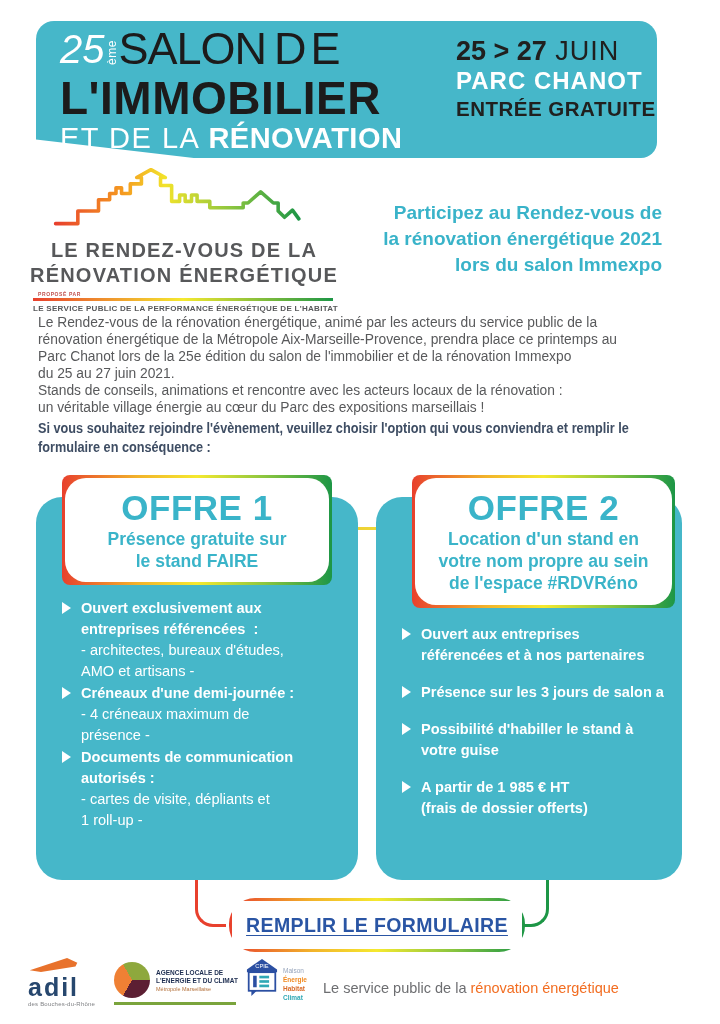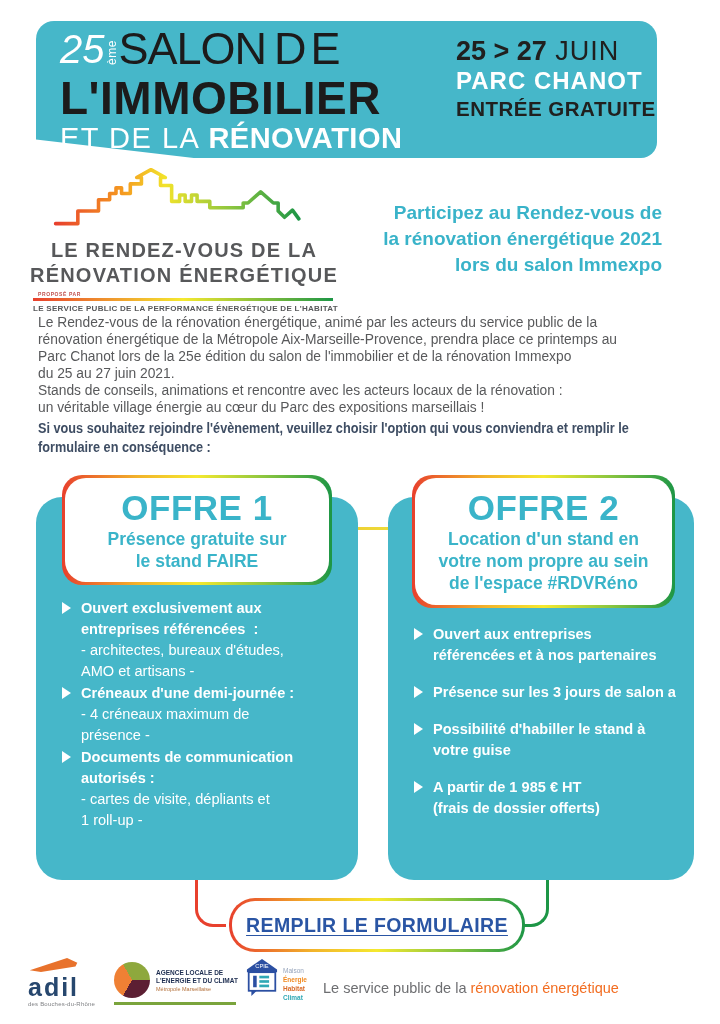--- a/index.html
+++ b/index.html
@@ -42,22 +42,22 @@
   
   .headline{position:absolute;left:340px;top:200px;width:322px;text-align:right;
             color:#39b3c9;font-size:19px;font-weight:700;line-height:26px;}
   .body-text{position:absolute;left:38px;top:314px;color:#58595b;font-size:13.8px;line-height:17px;}
   .note{position:absolute;left:38px;top:419px;color:#3e4d63;font-size:13.8px;font-weight:700;
         line-height:19px;transform:scaleX(.92);transform-origin:left top;}
 
   
   .panel{position:absolute;top:497px;height:383px;background:#46b7c9;border-radius:26px;z-index:2;}
   .panel1{left:36px;width:322px;}
-  .panel2{left:388px;width:306px;}
-  .gradcard{position:absolute;z-index:4;padding:3px;border-radius:20px;
+  .panel2{left:376px;width:306px;}
+  .gradcard{position:absolute;z-index:4;padding:3px;border-radius:8px;
             background:linear-gradient(90deg,#e8402d 0%,#f2b32b 28%,#f5e92f 50%,#8cc63f 75%,#1d9646 100%);}
   .card-inner{background:#fff;border-radius:21px;height:100%;display:flex;flex-direction:column;
               align-items:center;justify-content:center;}
   .card1{left:62px;top:475px;width:264px;height:104px;}
   .card2{left:412px;top:475px;width:257px;height:127px;}
   .card-title{color:#3ab4c9;font-size:35px;font-weight:700;line-height:37px;letter-spacing:.5px;}
   .card-sub{color:#3ab4c9;font-size:17.5px;font-weight:700;line-height:22px;text-align:center;margin-top:2px;}
   .hline{position:absolute;left:324px;top:527px;width:90px;height:3px;z-index:1;
          background:linear-gradient(90deg,#f0c62e,#ece43e);}
 
@@ -72,21 +72,21 @@
   .bullet-text .b{font-weight:700;}
   .bullet-text .n{display:block;font-weight:400;}
   .panel2 .bullet-text .n{font-weight:700;}
 
   
   .conn-red{position:absolute;left:195px;top:880px;width:28px;height:44px;z-index:1;
             border-left:3px solid #e8402d;border-bottom:3px solid #e8402d;border-bottom-left-radius:18px;}
   .conn-green{position:absolute;left:516px;top:880px;width:30px;height:44px;z-index:1;
             border-right:3px solid #1d9646;border-bottom:3px solid #1d9646;border-bottom-right-radius:18px;}
   .cta{left:229px;top:898px;width:290px;height:48px;border-radius:26px;z-index:5;cursor:pointer;}
-  .cta .card-inner{border-radius:23px;}
+  .cta .card-inner{border-radius:9px;}
   .cta-label{color:#2a55a4;font-size:19.5px;font-weight:700;letter-spacing:.4px;
              text-decoration:underline;text-underline-offset:3px;}
 
   
   .adil{position:absolute;left:28px;top:958px;width:84px;}
   .adil-name{color:#27476e;font-size:25px;font-weight:700;letter-spacing:2px;line-height:26px;margin-top:-2px;}
   .adil-sub{color:#808285;font-size:6px;margin-top:1px;letter-spacing:.2px;}
   .alec{position:absolute;left:114px;top:962px;width:124px;}
   .alec-row{display:flex;gap:6px;align-items:center;}
   .alec-pie{width:36px;height:36px;border-radius:50%;flex:none;

